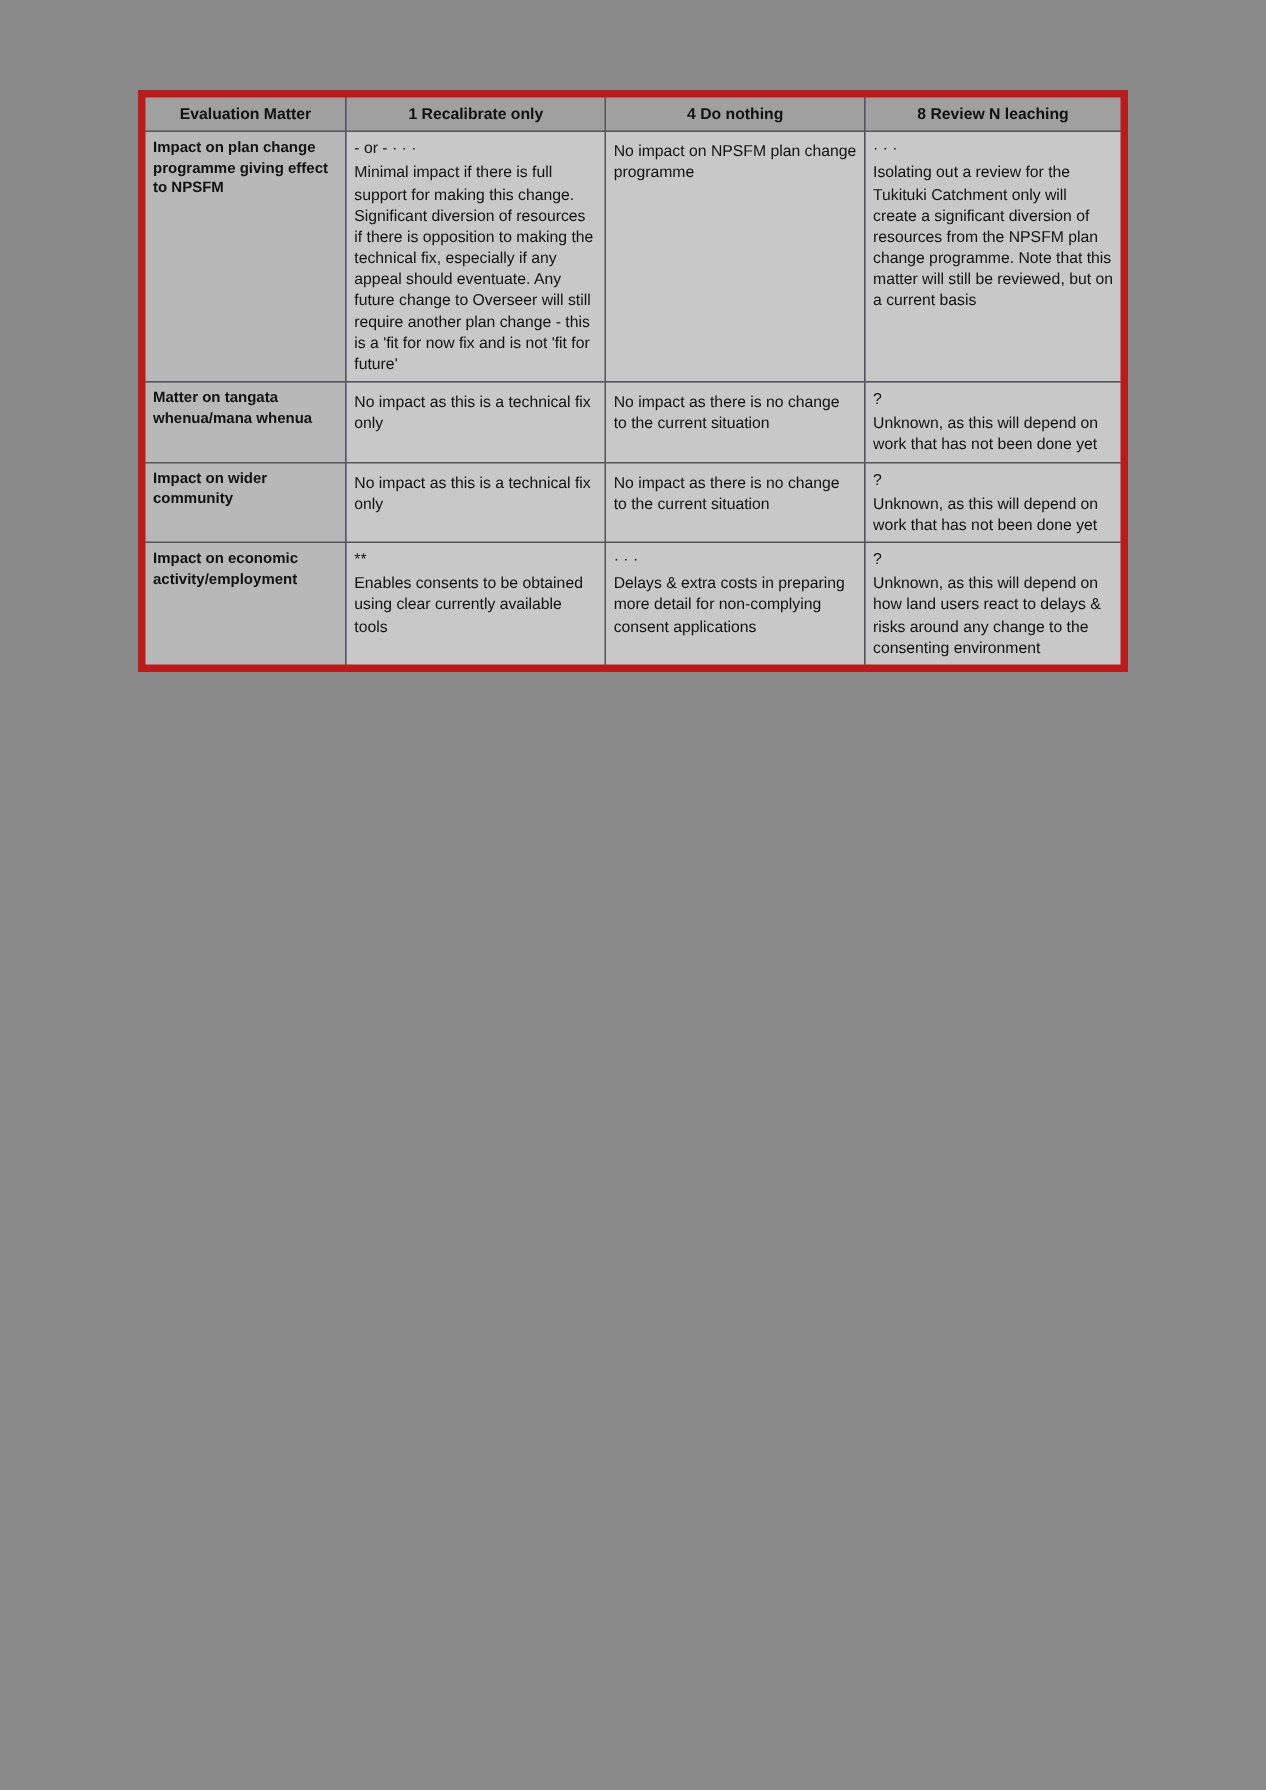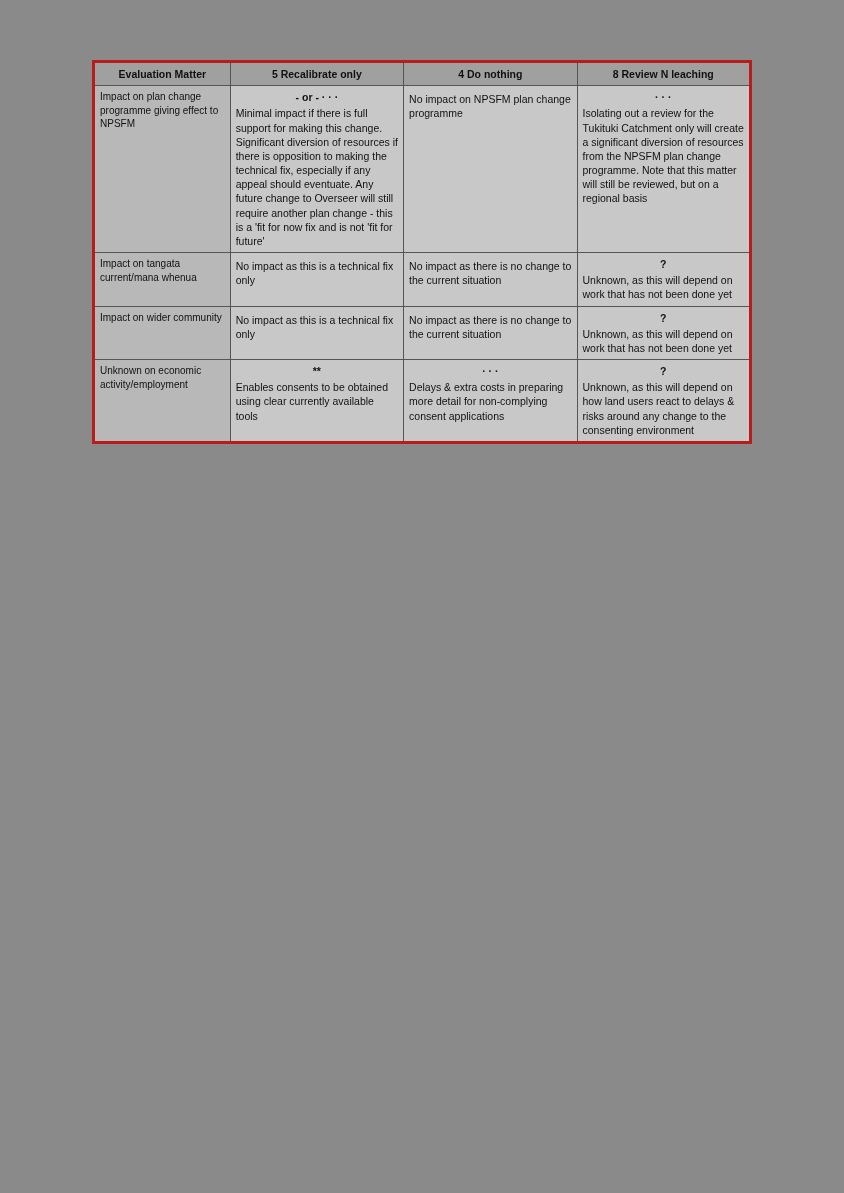--- a/index.html
+++ b/index.html
@@ -20,89 +20,88 @@
       justify-content: center;
       padding: 60px 40px;
     }
     .table-wrapper {
       width: 660px;
     }
     table {
       width: 100%;
       border-collapse: collapse;
       background-color: #6d28d9;
-      border: 3px solid #b91c1c;
+      border: 5px solid #b91c1c;
     }
     th, td {
       border: 1px solid #555;
       padding: 4px 5px;
       vertical-align: top;
       font-size: 10.5px;
       line-height: 1.35;
     }
     thead tr {
       background-color: #a0a0a0;
     }
     th {
       font-weight: bold;
       font-size: 10.5px;
       color: #111;
     }
     td {
       background-color: #c8c8c8;
     }
     td.row-header {
-      font-weight: normal;
+      font-weight: bold;
       font-size: 10px;
       background-color: #b8b8b8;
       width: 130px;
     }
     td.content-cell {
       width: 165px;
     }
     .rating {
-      font-weight: bold;
+      font-weight: normal;
       margin-bottom: 2px;
-      text-align: center;
     }
   </style>
 </head>
 <body>
 
 <div class="page-container">
   <div class="table-wrapper">
     <table>
       <thead>
         <tr>
           <th>Evaluation Matter</th>
-          <th>5  Recalibrate only</th>
+          <th>1  Recalibrate only</th>
           <th>4  Do nothing</th>
           <th>8  Review N leaching</th>
         </tr>
       </thead>
       <tbody>
 
         <tr>
           <td class="row-header">Impact on plan change programme giving effect to NPSFM</td>
           <td class="content-cell">
             <div class="rating">- or - · · ·</div>
             <div>Minimal impact if there is full support for making this change. Significant diversion of resources if there is opposition to making the technical fix, especially if any appeal should eventuate. Any future change to Overseer will still require another plan change - this is a 'fit for now fix and is not 'fit for future'</div>
           </td>
           <td class="content-cell">
             <div class="rating"></div>
             <div>No impact on NPSFM plan change programme</div>
           </td>
           <td class="content-cell">
             <div class="rating">· · ·</div>
-            <div>Isolating out a review for the Tukituki Catchment only will create a significant diversion of resources from the NPSFM plan change programme. Note that this matter will still be reviewed, but on a regional basis</div>
+            <div>Isolating out a review for the Tukituki Catchment only will create a significant diversion of resources from the NPSFM plan change programme. Note that this matter will still be reviewed, but on a current basis</div>
           </td>
         </tr>
 
         <tr>
-          <td class="row-header">Impact on tangata current/mana whenua</td>
+          <td class="row-header">Matter on tangata whenua/mana whenua</td>
           <td class="content-cell">
             <div class="rating"></div>
             <div>No impact as this is a technical fix only</div>
           </td>
           <td class="content-cell">
             <div class="rating"></div>
             <div>No impact as there is no change to the current situation</div>
           </td>
           <td class="content-cell">
             <div class="rating">?</div>
@@ -120,21 +119,21 @@
             <div class="rating"></div>
             <div>No impact as there is no change to the current situation</div>
           </td>
           <td class="content-cell">
             <div class="rating">?</div>
             <div>Unknown, as this will depend on work that has not been done yet</div>
           </td>
         </tr>
 
         <tr>
-          <td class="row-header">Unknown on economic activity/employment</td>
+          <td class="row-header">Impact on economic activity/employment</td>
           <td class="content-cell">
             <div class="rating">**</div>
             <div>Enables consents to be obtained using clear currently available tools</div>
           </td>
           <td class="content-cell">
             <div class="rating">· · ·</div>
             <div>Delays &amp; extra costs in preparing more detail for non-complying consent applications</div>
           </td>
           <td class="content-cell">
             <div class="rating">?</div>

